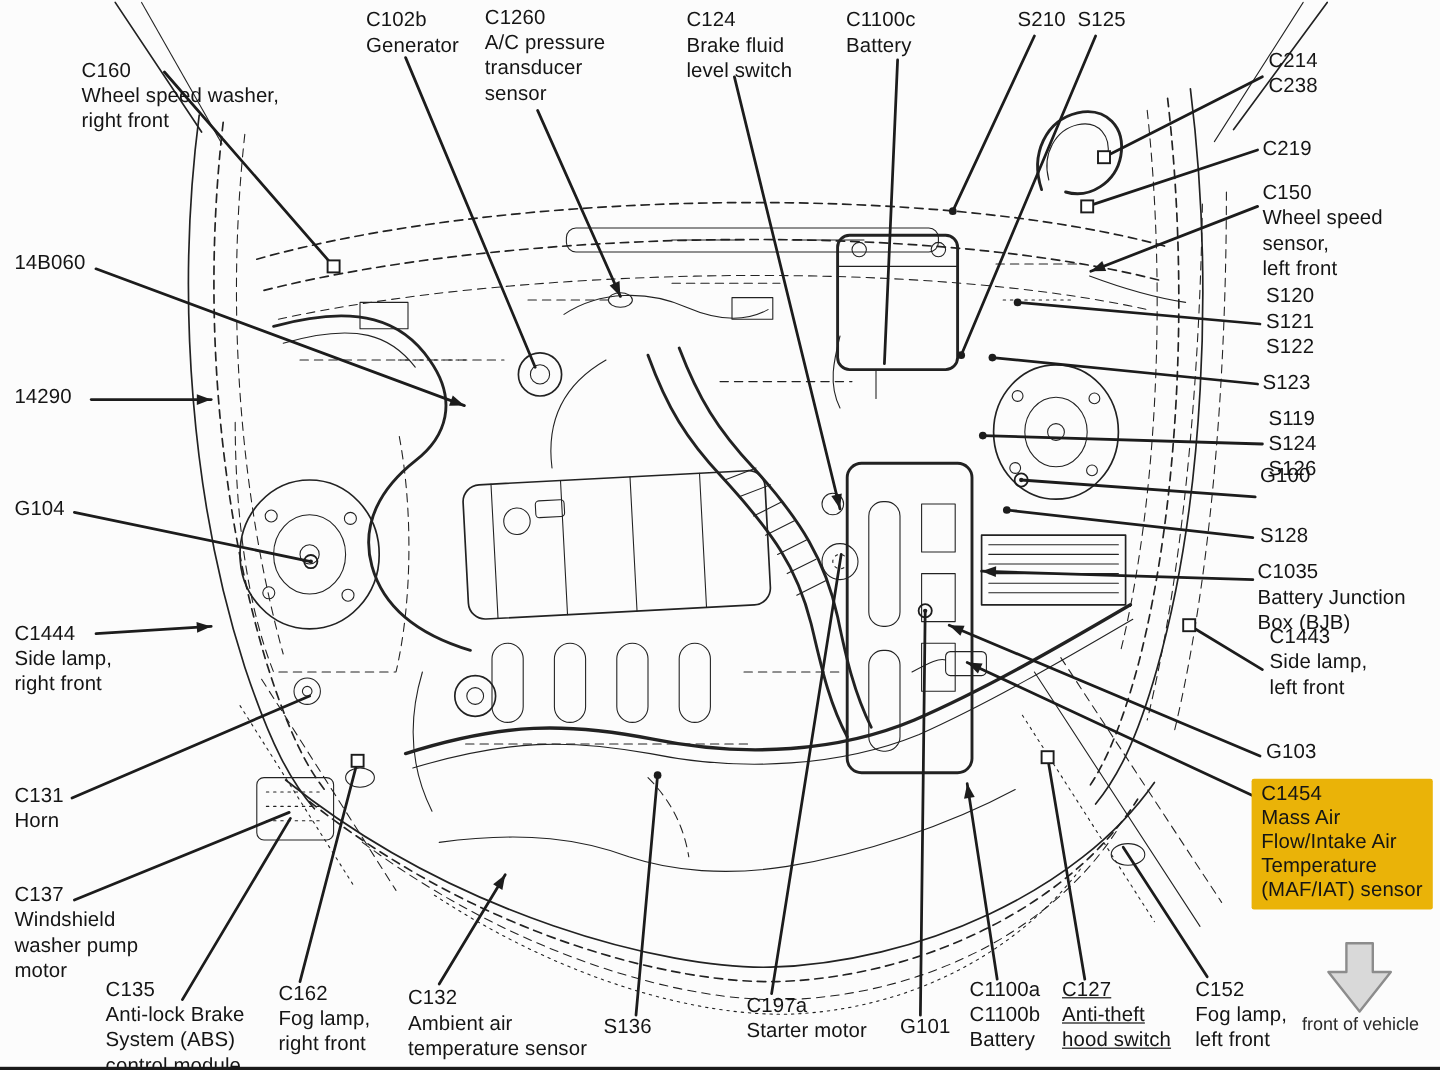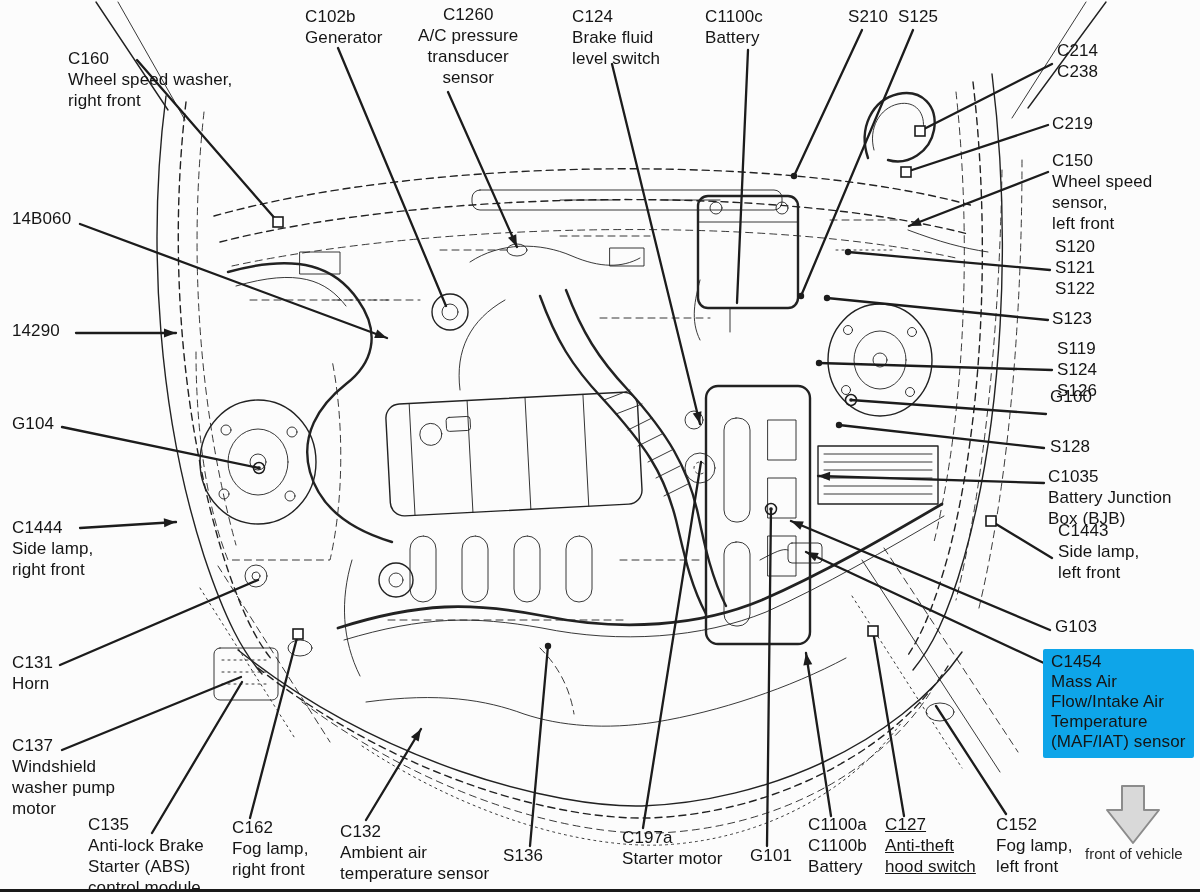--- a/index.html
+++ b/index.html
@@ -318,21 +318,21 @@
   <div id="labels">
       <div class="label" style="left: 68px; top: 4px; margin-top: 44px;">
         <div>C160</div>
         <div>Wheel speed washer,</div>
         <div>right front</div>
       </div>
       <div class="label" style="left: 305px; top: 6px;">
         <div>C102b</div>
         <div>Generator</div>
       </div>
-      <div class="label" style="left: 418px; top: 4px; text-align: center;">
+      <div class="label" style="left: 404px; top: 4px;">
         <div>C1260</div>
         <div>A/C pressure</div>
         <div>transducer</div>
         <div>sensor</div>
       </div>
       <div class="label" style="left: 572px; top: 6px;">
         <div>C124</div>
         <div>Brake fluid</div>
         <div>level switch</div>
       </div>
@@ -384,21 +384,21 @@
         <div>Box (BJB)</div>
       </div>
       <div class="label" style="left: 1058px; top: 520px;">
         <div>C1443</div>
         <div>Side lamp,</div>
         <div>left front</div>
       </div>
       <div class="label" style="left: 1055px; top: 616px;">
         <div>G103</div>
       </div>
-      <div class="label hl" style="left: 1043px; top: 649px; background: #0ea5e9;">
+      <div class="label hl" style="left: 1043px; top: 649px; background: #eab308;">
         <div>C1454</div>
         <div>Mass Air</div>
         <div>Flow/Intake Air</div>
         <div>Temperature</div>
         <div>(MAF/IAT) sensor</div>
       </div>
       <div class="label" style="left: 12px; top: 208px;">
         <div>14B060</div>
       </div>
       <div class="label" style="left: 12px; top: 320px;">
@@ -418,21 +418,21 @@
       </div>
       <div class="label" style="left: 12px; top: 735px;">
         <div>C137</div>
         <div>Windshield</div>
         <div>washer pump</div>
         <div>motor</div>
       </div>
       <div class="label" style="left: 88px; top: 814px;">
         <div>C135</div>
         <div>Anti-lock Brake</div>
-        <div>Starter (ABS)</div>
+        <div>System (ABS)</div>
         <div>control module</div>
       </div>
       <div class="label" style="left: 232px; top: 817px;">
         <div>C162</div>
         <div>Fog lamp,</div>
         <div>right front</div>
       </div>
       <div class="label" style="left: 340px; top: 821px;">
         <div>C132</div>
         <div>Ambient air</div>

